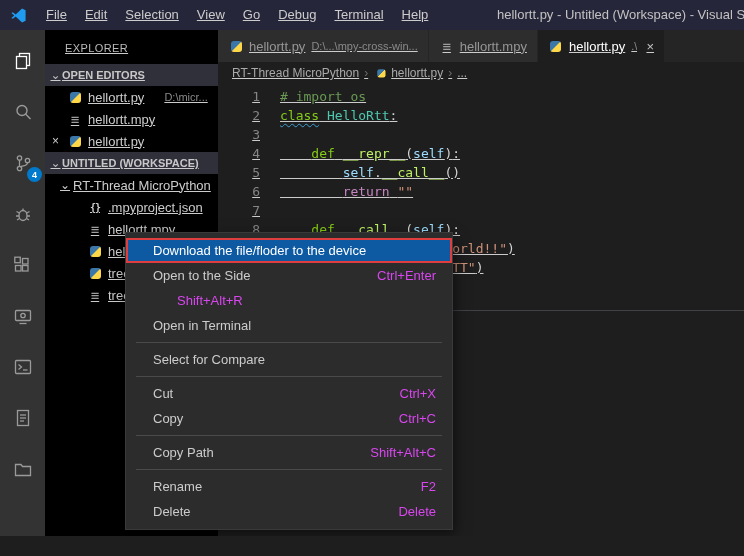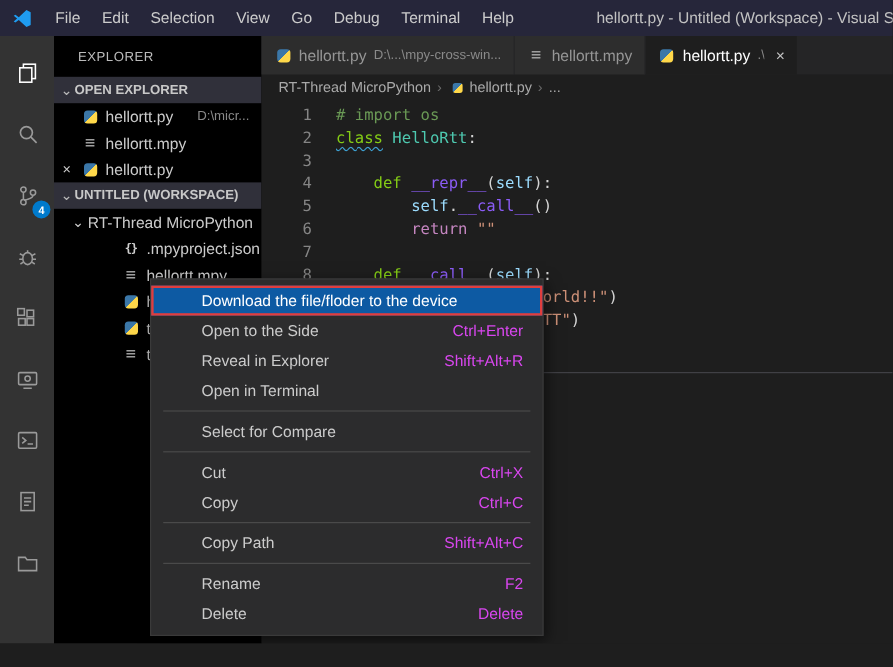--- a/index.html
+++ b/index.html
@@ -1,18 +1,18 @@
 <!DOCTYPE html>
 <html><head>
 <meta charset="utf-8">
 <style>
   html,body{margin:0;padding:0;}
   body{width:744px;height:556px;overflow:hidden;background:#1e1e1e;
        font-family:"Liberation Sans",sans-serif;font-size:13px;color:#cccccc;}
-  .app{position:relative;width:744px;height:536px;overflow:hidden;}
+  .app{position:relative;width:744px;height:536px;overflow:hidden;text-decoration:underline;}
 
   
   .titlebar{height:30px;background:#26263a;display:flex;align-items:center;position:relative;}
   .logo{width:18px;height:18px;margin:0 9px 0 10px;display:flex;align-items:center;}
   .menubar{display:flex;}
   .menu-item{padding:0 9px;line-height:30px;color:#cccccc;cursor:default;white-space:nowrap;}
   .window-title{position:absolute;left:497px;top:0;right:0;line-height:30px;color:#c2c2c2;
                 white-space:nowrap;overflow:hidden;}
 
   
@@ -34,21 +34,21 @@
   .sec-header{height:22px;display:flex;align-items:center;background:#30303a;font-size:11px;
               font-weight:bold;color:#c8c8c8;padding-left:4px;white-space:nowrap;}
   .sec-header .chev{width:13px;font-weight:normal;color:#bbbbbb;font-size:12px;text-align:center;}
   .sb-row{height:22px;display:flex;align-items:center;padding-left:22px;position:relative;
           white-space:nowrap;overflow:hidden;}
   .oe-close{position:absolute;left:7px;width:12px;color:#cccccc;font-size:12px;}
   .sb-label{white-space:nowrap;}
   .sb-desc{color:#8a8a8a;font-size:11px;margin-left:20px;overflow:hidden;}
   .folder-row{height:22px;display:flex;align-items:center;padding-left:15px;white-space:nowrap;}
   .folder-row .chev{margin-right:3px;color:#cccccc;font-size:12px;}
-  .file-row{padding-left:56px;}
+  .file-row{padding-left:42px;}
 
   
   .ic{display:inline-flex;width:16px;height:16px;align-items:center;justify-content:center;
       margin-right:5px;flex:none;font-family:"DejaVu Sans Mono",monospace;}
   .ic-python::before{content:"";width:11px;height:11px;border-radius:3px;
       background:linear-gradient(135deg,#3b77a8 49%,#ffd84a 51%);}
   .ic-list::before{content:"≡";color:#9e9e9e;font-size:14px;}
   .ic-json::before{content:"{}";color:#cfcfcf;font-size:10px;font-weight:bold;letter-spacing:-1px;}
 
   
@@ -65,30 +65,30 @@
               color:#a9a9a9;flex:none;white-space:nowrap;}
   .bc-sep{margin:0 5px;color:#6a6a6a;}
   .bc-ic{transform:scale(.75);margin-right:2px;}
 
   .editor-body{position:relative;flex:1;font-family:"DejaVu Sans Mono",monospace;font-size:13px;
                line-height:19px;padding-top:3px;overflow:hidden;}
   .code-line{display:flex;height:19px;}
   .ln{width:42px;text-align:right;color:#858585;flex:none;}
   .lt{margin-left:20px;white-space:pre;}
   .tok.com{color:#6A9955;} .tok.kw{color:#84cc16;} .tok.type{color:#4EC9B0;}
-  .tok.fn{color:#8b5cf6;} .tok.self{color:#9CDCFE;margin-top:12px;} .tok.ctrl{color:#C586C0;}
+  .tok.fn{color:#bef264;} .tok.self{color:#9CDCFE;margin-top:12px;} .tok.ctrl{color:#C586C0;}
   .tok.str{color:#CE9178;} .tok.pln{color:#D4D4D4;}
   .tok.sq{text-decoration:underline wavy #3c9fd0 1px;text-underline-offset:3px;}
   .split{position:absolute;left:0;right:0;top:226px;height:1px;background:#404045;}
 
   
   .context-menu{position:absolute;left:125px;top:232px;width:326px;background:#2c2c2d;
                 border:1px solid #3a3a3a;box-shadow:2px 4px 12px rgba(0,0,0,.55);
                 padding:5px 0;z-index:10;}
-  .ctx-item{height:25px;display:flex;align-items:center;padding:0 16px 0 42px;color:#cccccc;}
+  .ctx-item{height:25px;display:flex;align-items:center;padding:0 16px 0 27px;color:#cccccc;}
   .ctx-label{flex:1;white-space:nowrap;}
   .ctx-shortcut{color:#d946ef;margin-left:24px;white-space:nowrap;}
   .ctx-item.highlighted{background:#0d5aa3;color:#ffffff;outline:2px solid #e03e3e;outline-offset:-2px;}
   .ctx-item.highlighted .ctx-shortcut{color:#ffffff;}
   .menu-sep{height:1px;background:#4a4a4a;margin:4px 10px;}
 
   svg{display:block;}
 </style>
 </head>
 <body>
@@ -180,21 +180,21 @@
           <path d="M3.5 6.5h5.5l1.5 2h8v9h-15z"></path>
           </svg>
       </div>
     </div>
 
     <div class="sidebar">
       <div class="sb-title">EXPLORER</div>
 
       <div class="sec-header">
         <span class="chev">⌄</span>
-        <span>OPEN EXPLORER</span>
+        <span>OPEN EDITORS</span>
       </div>
       <div>
 
           <div class="sb-row">
             <span class="oe-close"></span>
             <span class="ic ic-python"></span>
             <span class="sb-label">hellortt.py</span>
             <span class="sb-desc">D:\micr...</span>
           </div>
 
@@ -327,21 +327,20 @@
   <div class="context-menu">
       <div class="ctx-item highlighted">
         <span class="ctx-label">Download the file/floder to the device</span>
         <span class="ctx-shortcut"></span>
       </div>
       <div class="ctx-item">
         <span class="ctx-label">Open to the Side</span>
         <span class="ctx-shortcut">Ctrl+Enter</span>
       </div>
       <div class="ctx-item">
-        <span class="ctx-label">Reveal in Explorer</span>
         <span class="ctx-shortcut">Shift+Alt+R</span>
       </div>
       <div class="ctx-item">
         <span class="ctx-label">Open in Terminal</span>
         <span class="ctx-shortcut"></span>
       </div>
       <div class="menu-sep"></div>
       <div class="ctx-item">
         <span class="ctx-label">Select for Compare</span>
         <span class="ctx-shortcut"></span>

